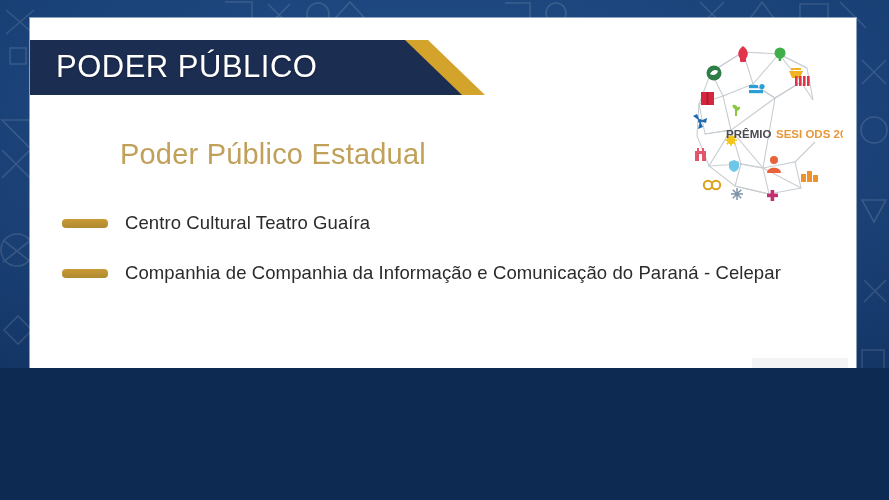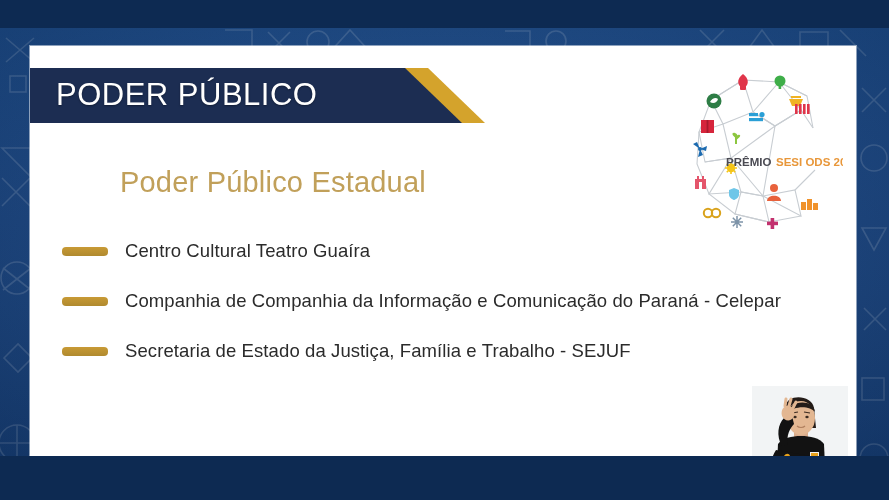--- a/index.html
+++ b/index.html
@@ -10,24 +10,23 @@
   body {
     width: 889px;
     height: 500px;
     overflow: hidden;
     font-family: "Liberation Sans", sans-serif;
   }
 
   #stage {
     position: relative;
     width: 889px;
-    height: 428px;
+    height: 368px;
     overflow: hidden;
     background: #1b4c8c;
-    margin-top: 28px;
   }
 
   
   .backdrop {
     position: absolute;
     inset: 0;
     background:
       linear-gradient(180deg, #1d4e8f 0%, #1a4786 45%, #17417c 100%);
   }
   .backdrop-pattern {
@@ -258,24 +257,20 @@
 
   <div class="bullet-list">
     <div class="bullet-row">
       <span class="bullet-marker"></span>
       <span class="bullet-text">Centro Cultural Teatro Guaíra</span>
     </div>
     <div class="bullet-row">
       <span class="bullet-marker"></span>
       <span class="bullet-text">Companhia de Companhia da Informação e Comunicação do Paraná - Celepar</span>
     </div>
-    <div class="bullet-row">
-      <span class="bullet-marker"></span>
-      <span class="bullet-text">Secretaria de Estado da Justiça, Família e Trabalho - SEJUF</span>
-    </div>
   </div>
 
   <div class="footer-navy"></div>
   <div class="footer-gold"></div>
 
   <div class="award-logo">
     <svg viewBox="0 0 160 165">
 
       <g stroke="#c8cdd2" stroke-width="1.1" fill="none">
         <path d="M60 14 L28 34 L16 66 L14 98 L26 128 L52 148 L86 156 L118 150"></path>

